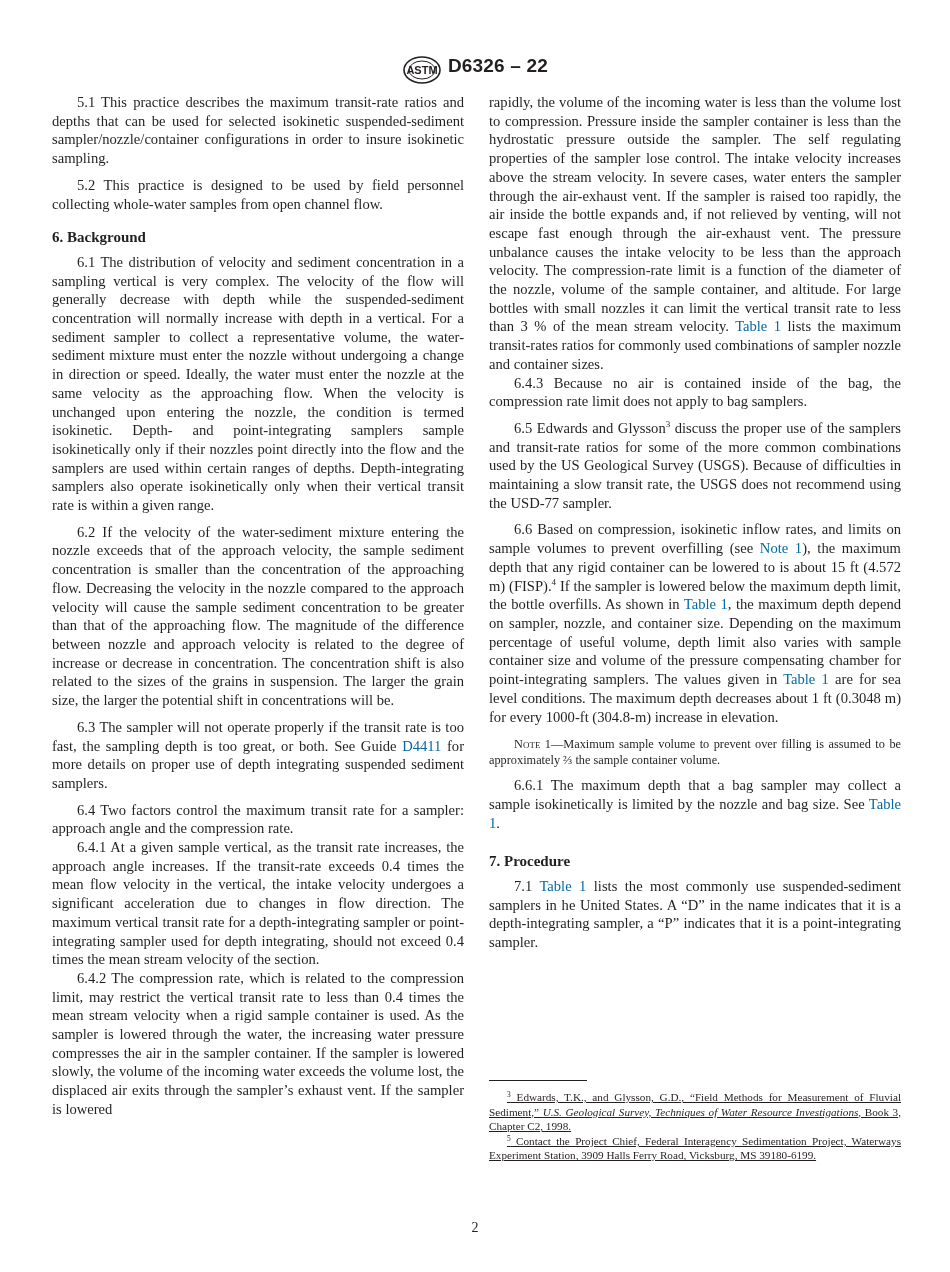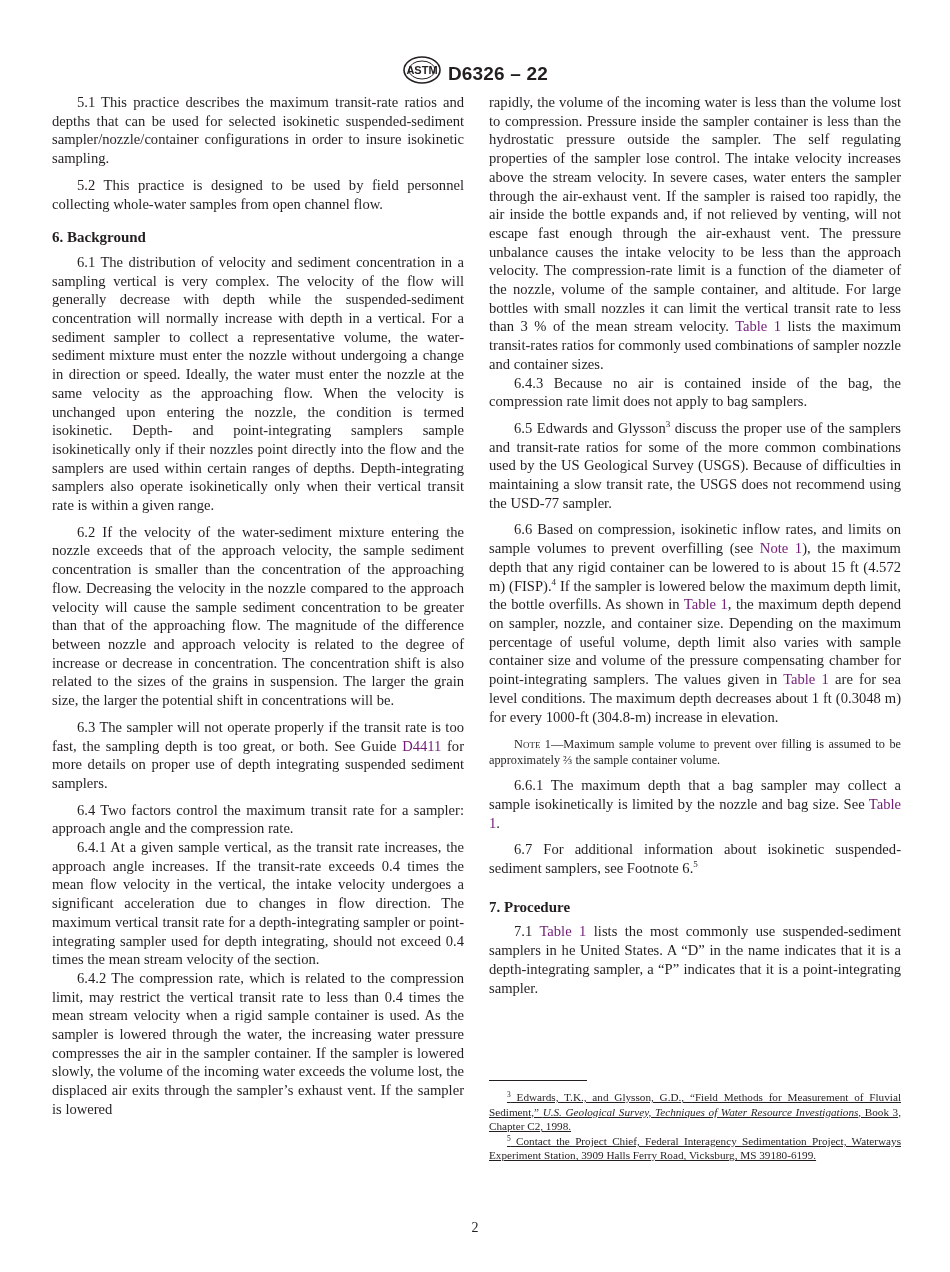--- a/index.html
+++ b/index.html
@@ -1,32 +1,32 @@
 <!DOCTYPE html>
 <html><head>
 <meta charset="utf-8">
 <style>
   html, body { margin:0; padding:0; background:#ffffff; }
   body { width:950px; height:1272px; position:relative; overflow:hidden;
          font-family:"Liberation Serif","DejaVu Serif",serif; color:#231f20; }
   .header { position:absolute; top:55px; left:0; width:950px; height:30px;
-            display:flex; justify-content:center; align-items:flex-end; }
+            display:flex; justify-content:center; align-items:flex-start; }
   .logo { width:40px; height:30px; margin-right:6px; }
   .designation { font-family:"Liberation Sans","DejaVu Sans",sans-serif;
                  font-weight:bold; font-size:19px; letter-spacing:0.2px; }
   .col { position:absolute; top:93px; width:412px; font-size:14.6px; line-height:18.7px; }
   .col-left { left:52px; }
   .col-right { left:489px; }
   .col p { margin:0; text-align:justify; text-indent:25px; }
   .col p.cont { text-indent:0; }
   .col p + p.gap { margin-top:8px; }
   h2 { margin:0 0 6px 0; font-size:15px; font-weight:bold; }
   h2.sec6 { margin-top:15px; }
   h2.sec7 { margin-top:20px; }
-  .link { color:#701a75; }
+  .link { color:#0369a1; }
   sup { font-size:9px; line-height:0; vertical-align:6px; }
   .note { font-size:12.3px; line-height:16px; text-indent:22px; text-align:justify; margin-top:10px !important; }
   .sc { font-variant:small-caps; }
   .fn-rule { position:absolute; left:489px; top:1080px; width:98px; border-top:1px solid #231f20; }
   .footnotes { position:absolute; left:489px; top:1090px; width:412px; font-size:11.2px; line-height:14.6px;text-decoration:underline; }
   .footnotes p { margin:0; text-indent:18px; text-align:justify; }
   .footnotes sup { font-size:7.5px; vertical-align:4px; }
   .page-num { position:absolute; top:1220px; left:0; width:950px; text-align:center; font-size:14px; }
 </style>
 </head>
@@ -54,21 +54,20 @@
   <p>6.4.2  The compression rate, which is related to the compression limit, may restrict the vertical transit rate to less than 0.4 times the mean stream velocity when a rigid sample container is used. As the sampler is lowered through the water, the increasing water pressure compresses the air in the sampler container. If the sampler is lowered slowly, the volume of the incoming water exceeds the volume lost, the displaced air exits through the sampler’s exhaust vent. If the sampler is lowered</p>
 </div>
 
 <div class="col col-right">
   <p class="cont"><span>rapidly, the volume of the incoming water is less than the volume lost to compression. Pressure inside the sampler container is less than the hydrostatic pressure outside the sampler. The self regulating properties of the sampler lose control. The intake velocity increases above the stream velocity. In severe cases, water enters the sampler through the air-exhaust vent. If the sampler is raised too rapidly, the air inside the bottle expands and, if not relieved by venting, will not escape fast enough through the air-exhaust vent. The pressure unbalance causes the intake velocity to be less than the approach velocity. The compression-rate limit is a function of the diameter of the nozzle, volume of the sample container, and altitude. For large bottles with small nozzles it can limit the vertical transit rate to less than 3 % of the mean stream velocity. </span><span class="link">Table 1</span><span> lists the maximum transit-rates ratios for commonly used combinations of sampler nozzle and container sizes.</span></p>
   <p>6.4.3  Because no air is contained inside of the bag, the compression rate limit does not apply to bag samplers.</p>
   <p class="gap"><span>6.5  Edwards and Glysson</span><sup>3</sup><span> discuss the proper use of the samplers and transit-rate ratios for some of the more common combinations used by the US Geological Survey (USGS). Because of difficulties in maintaining a slow transit rate, the USGS does not recommend using the USD-77 sampler.</span></p>
   <p class="gap"><span>6.6  Based on compression, isokinetic inflow rates, and limits on sample volumes to prevent overfilling (see </span><span class="link">Note 1</span><span>), the maximum depth that any rigid container can be lowered to is about 15 ft (4.572 m) (FISP).</span><sup>4</sup><span> If the sampler is lowered below the maximum depth limit, the bottle overfills. As shown in </span><span class="link">Table 1</span><span>, the maximum depth depend on sampler, nozzle, and container size. Depending on the maximum percentage of useful volume, depth limit also varies with sample container size and volume of the pressure compensating chamber for point-integrating samplers. The values given in </span><span class="link">Table 1</span><span> are for sea level conditions. The maximum depth decreases about 1 ft (0.3048 m) for every 1000-ft (304.8-m) increase in elevation.</span></p>
   <p class="note"><span class="sc">Note 1</span><span>—Maximum sample volume to prevent over filling is assumed to be approximately ⅔ the sample container volume.</span></p>
   <p class="gap"><span>6.6.1  The maximum depth that a bag sampler may collect a sample isokinetically is limited by the nozzle and bag size. See </span><span class="link">Table 1</span><span>.</span></p>
-  <p class="gap"><span>6.7  For additional information about isokinetic suspended-sediment samplers, see Footnote 6.</span><sup>5</sup></p>
 
   <h2 class="sec7">7.  Procedure</h2>
   <p><span>7.1  </span><span class="link">Table 1</span><span> lists the most commonly use suspended-sediment samplers in he United States. A “D” in the name indicates that it is a depth-integrating sampler, a “P” indicates that it is a point-integrating sampler.</span></p>
 </div>
 
 <div class="fn-rule"></div>
 <div class="footnotes">
   <p><sup>3</sup><span> Edwards, T.K., and Glysson, G.D., “Field Methods for Measurement of Fluvial Sediment,” </span><i>U.S. Geological Survey, Techniques of Water Resource Investigations</i><span>, Book 3, Chapter C2, 1998.</span></p>
   <p><sup>5</sup><span> Contact the Project Chief, Federal Interagency Sedimentation Project, Waterways Experiment Station, 3909 Halls Ferry Road, Vicksburg, MS 39180-6199.</span></p>
 </div>

